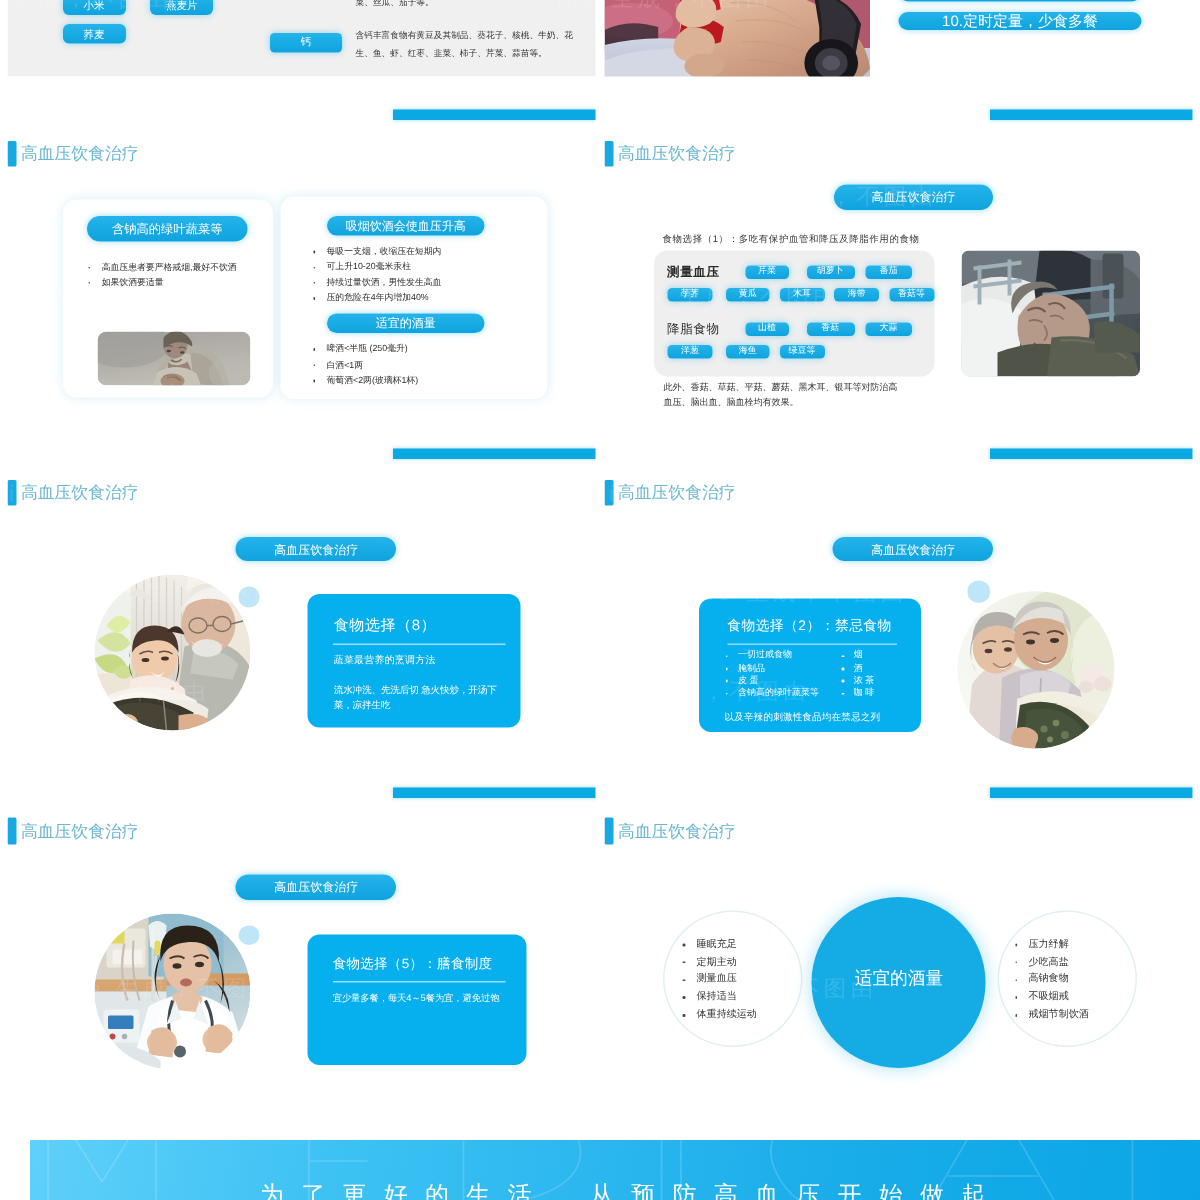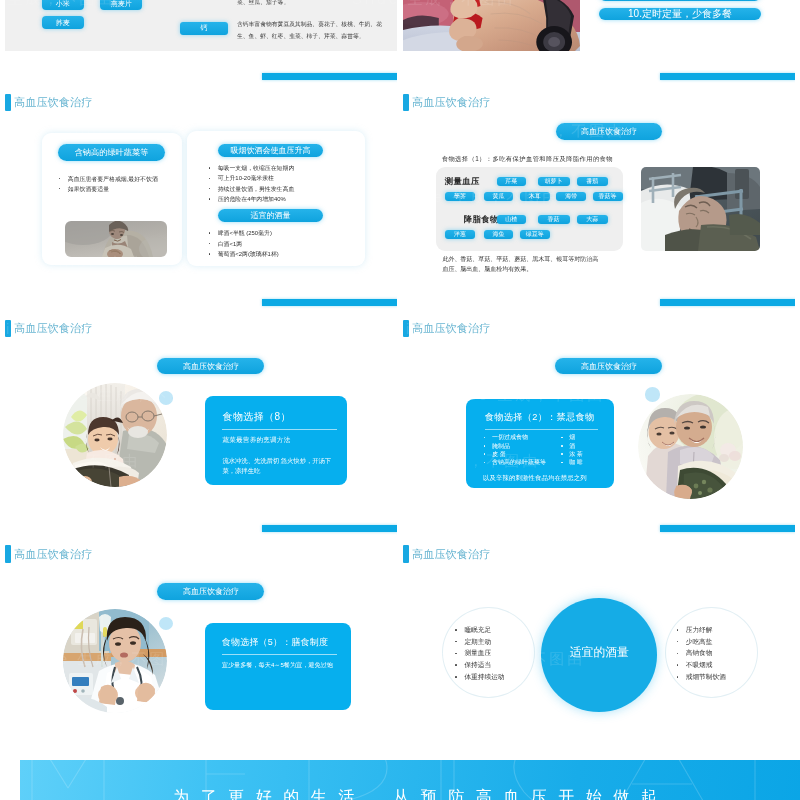--- a/index.html
+++ b/index.html
@@ -209,21 +209,21 @@
     <div class="sld-title" style="left:-0.5px;top:31.5px;">
       <span class="tick"></span>
       <span class="ttxt">高血压饮食治疗</span>
     </div>
     <div class="pill" style="left:153px;top:61px;width:106px;height:17px;">
         <span>高血压饮食治疗</span>
       </div>
     <div style="position:absolute;left:38.7px;top:92.5px;font-size:6.3px;color:#333;white-space:nowrap;letter-spacing:0.4px;">食物选择（1）：多吃有保护血管和降压及降脂作用的食物</div>
     <div class="grayarea" style="left:33px;top:104.8px;width:187.4px;height:84.6px;border-radius:9px;"></div>
     <div style="position:absolute;left:41.7px;top:113.8px;font-size:8.4px;color:#2b2b2b;font-weight:600;letter-spacing:.4px;">测量血压</div>
-    <div style="position:absolute;left:41.7px;top:151.8px;font-size:8.4px;color:#2b2b2b;font-weight:700;letter-spacing:.4px;margin-left:19px;">降脂食物</div>
+    <div style="position:absolute;left:41.7px;top:151.8px;font-size:8.4px;color:#2b2b2b;font-weight:400;letter-spacing:.4px;">降脂食物</div>
     <div id="fc1-tags">
         <div class="pill" style="left: 93.5px; top: 114.8px; width: 29.7px; height: 9.3px; font-size: 6px; border-radius: 3px; overflow: hidden; line-height: 6.5px; white-space: normal; text-align: center;">
           <span>芹菜</span>
         </div>
         <div class="pill" style="left: 134.5px; top: 114.8px; width: 32.1px; height: 9.3px; font-size: 6px; border-radius: 3px; overflow: hidden; line-height: 6.5px; white-space: normal; text-align: center;">
           <span>胡萝卜</span>
         </div>
         <div class="pill" style="left: 173.7px; top: 114.8px; width: 31.3px; height: 9.3px; font-size: 6px; border-radius: 3px; overflow: hidden; line-height: 6.5px; white-space: normal; text-align: center;">
           <span>番茄</span>
         </div>

